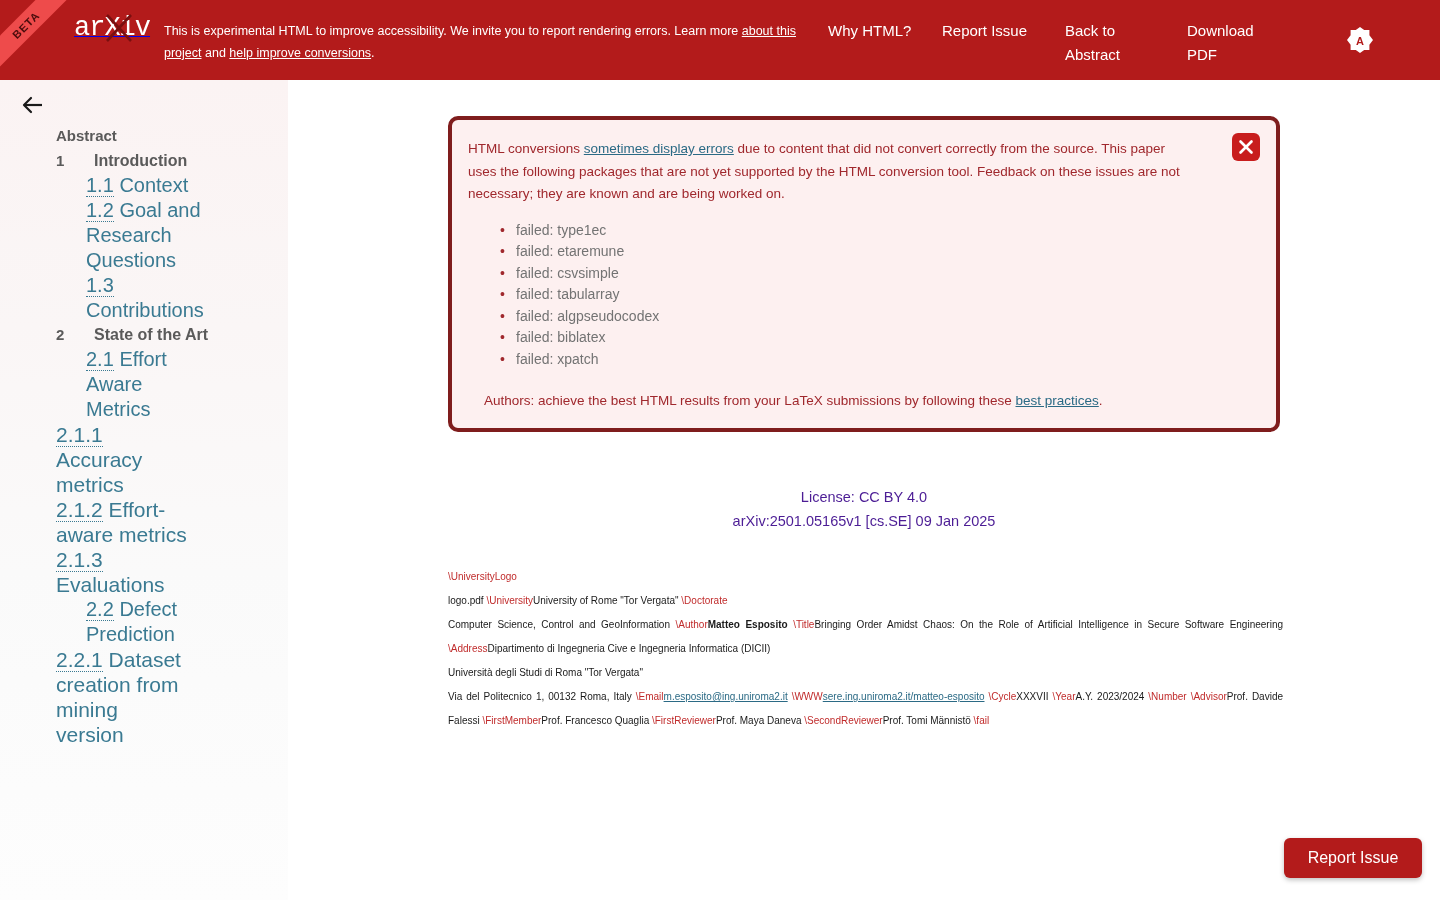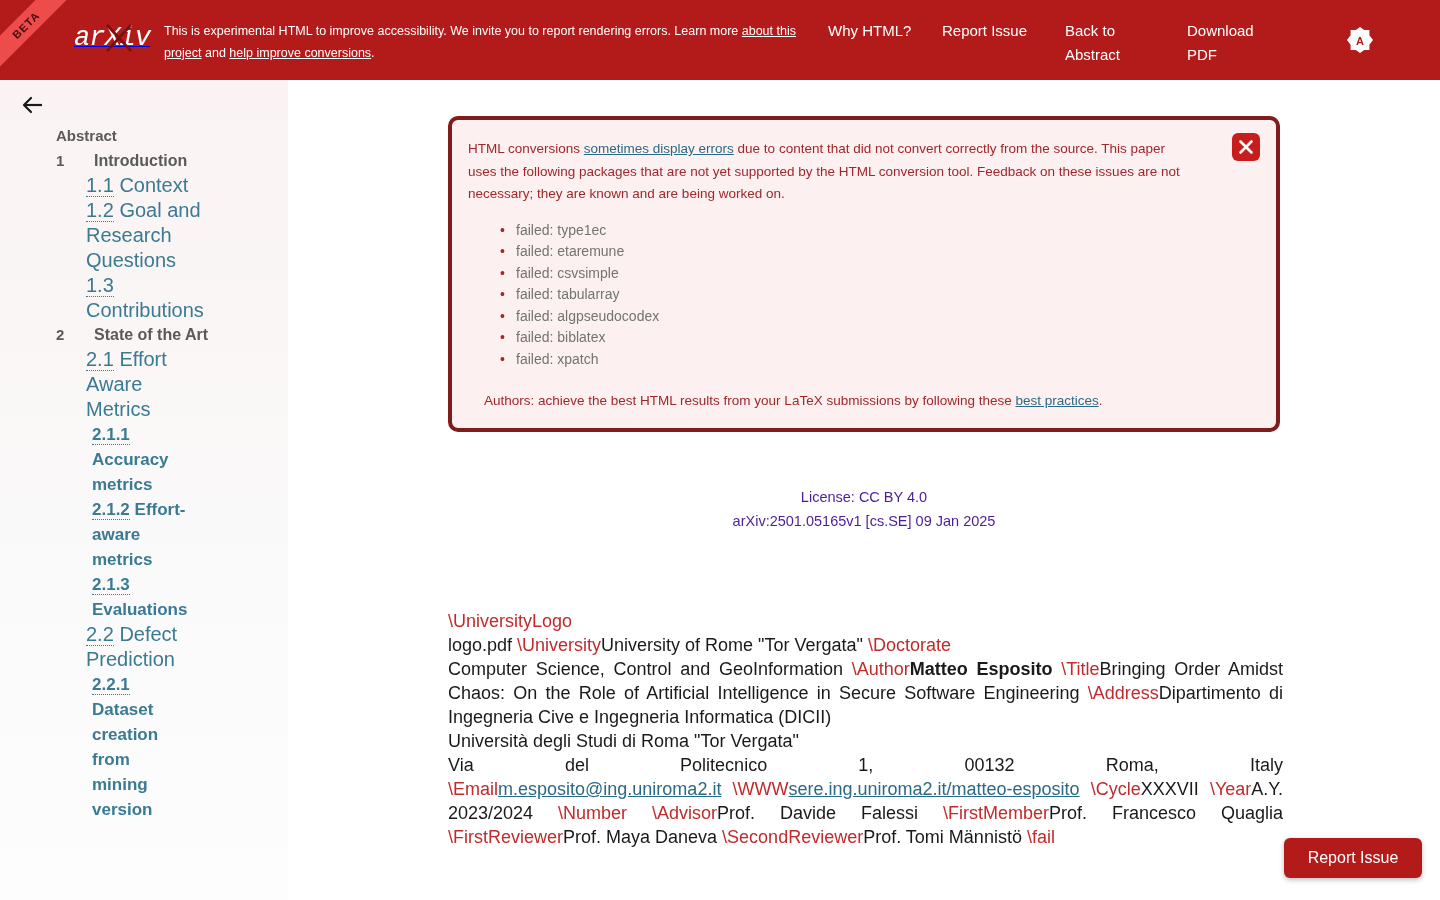--- a/index.html
+++ b/index.html
@@ -32,22 +32,22 @@
     transform: rotate(-45deg);
     color: #4a0c0c;
     font-size: 11px;
     font-weight: bold;
     letter-spacing: 1px;
     text-align: center;
     line-height: 22px;
     font-family: "Liberation Sans", sans-serif;
   }
   #arxiv-logo {
-    position: absolute; left: 74px; top: 20px;
-    width: 80px; height: 36px; font-style: italic;
+    position: absolute; left: 74px; top: 10px;
+    width: 80px; height: 36px;
   }
   #arxiv-logo .wordmark {
     font-family: "Liberation Mono", monospace;
     font-size: 27px;
     color: #ffffff;
     letter-spacing: -1px;
     line-height: 36px;
   }
   #arxiv-logo .xslash {
     position: absolute;
@@ -131,27 +131,26 @@
   }
   .toc-l2 {
     padding-left: 86px;
     padding-right: 86px;
     color: #3a7a92;
     font-size: 20px;
     line-height: 25px;
     cursor: pointer;
   }
   .toc-l3 {
-    padding-left: 92px;
+    padding-left: 56px;
     padding-right: 100px;
     color: #3a7a92;
-    font-size: 17px;
+    font-size: 21px;
     line-height: 25px;
     cursor: pointer;
-    font-weight: bold;
   }
   .toc-l2 .num, .toc-l3 .num {
     border-bottom: 1px dotted #3a7a92;
   }
 
   
   #main {
     position: absolute;
     top: 80px; left: 288px;
     width: 1152px; height: 820px;
@@ -219,24 +218,23 @@
     color: #4c1d95;
     font-size: 14.5px;
     line-height: 24px;
   }
 
   #frontmatter {
     position: absolute;
     left: 160px; top: 485px;
     width: 835px;
     color: #1a1a1a;
-    font-size: 18px;
+    font-size: 10px;
     line-height: 24px;
     text-align: justify;
-    margin-top: 44px;
   }
   #frontmatter p { margin: 0; }
   .macro { color: #c02b2b; }
   .bold { font-weight: bold; }
   #frontmatter a { color: #2b6a85; text-decoration: underline; }
 
   #report-issue-fab {
     position: absolute;
     left: 1284px; top: 838px;
     width: 138px; height: 40px;

